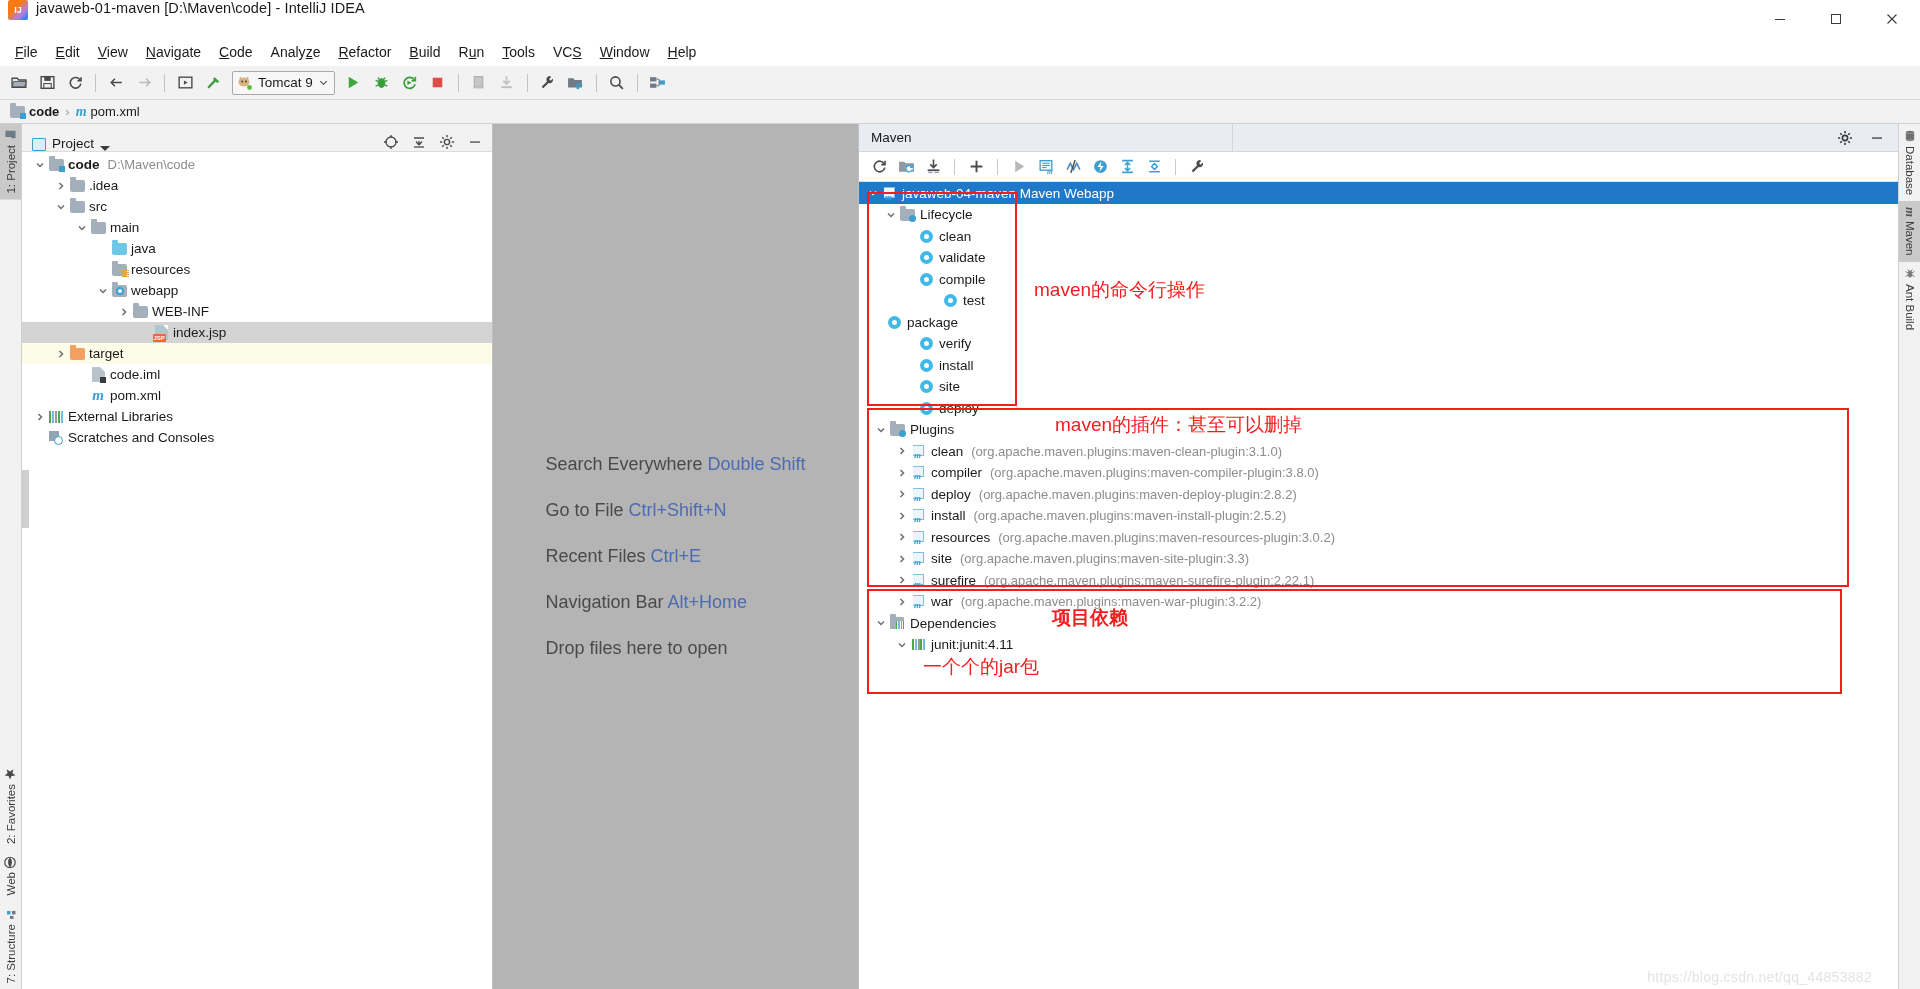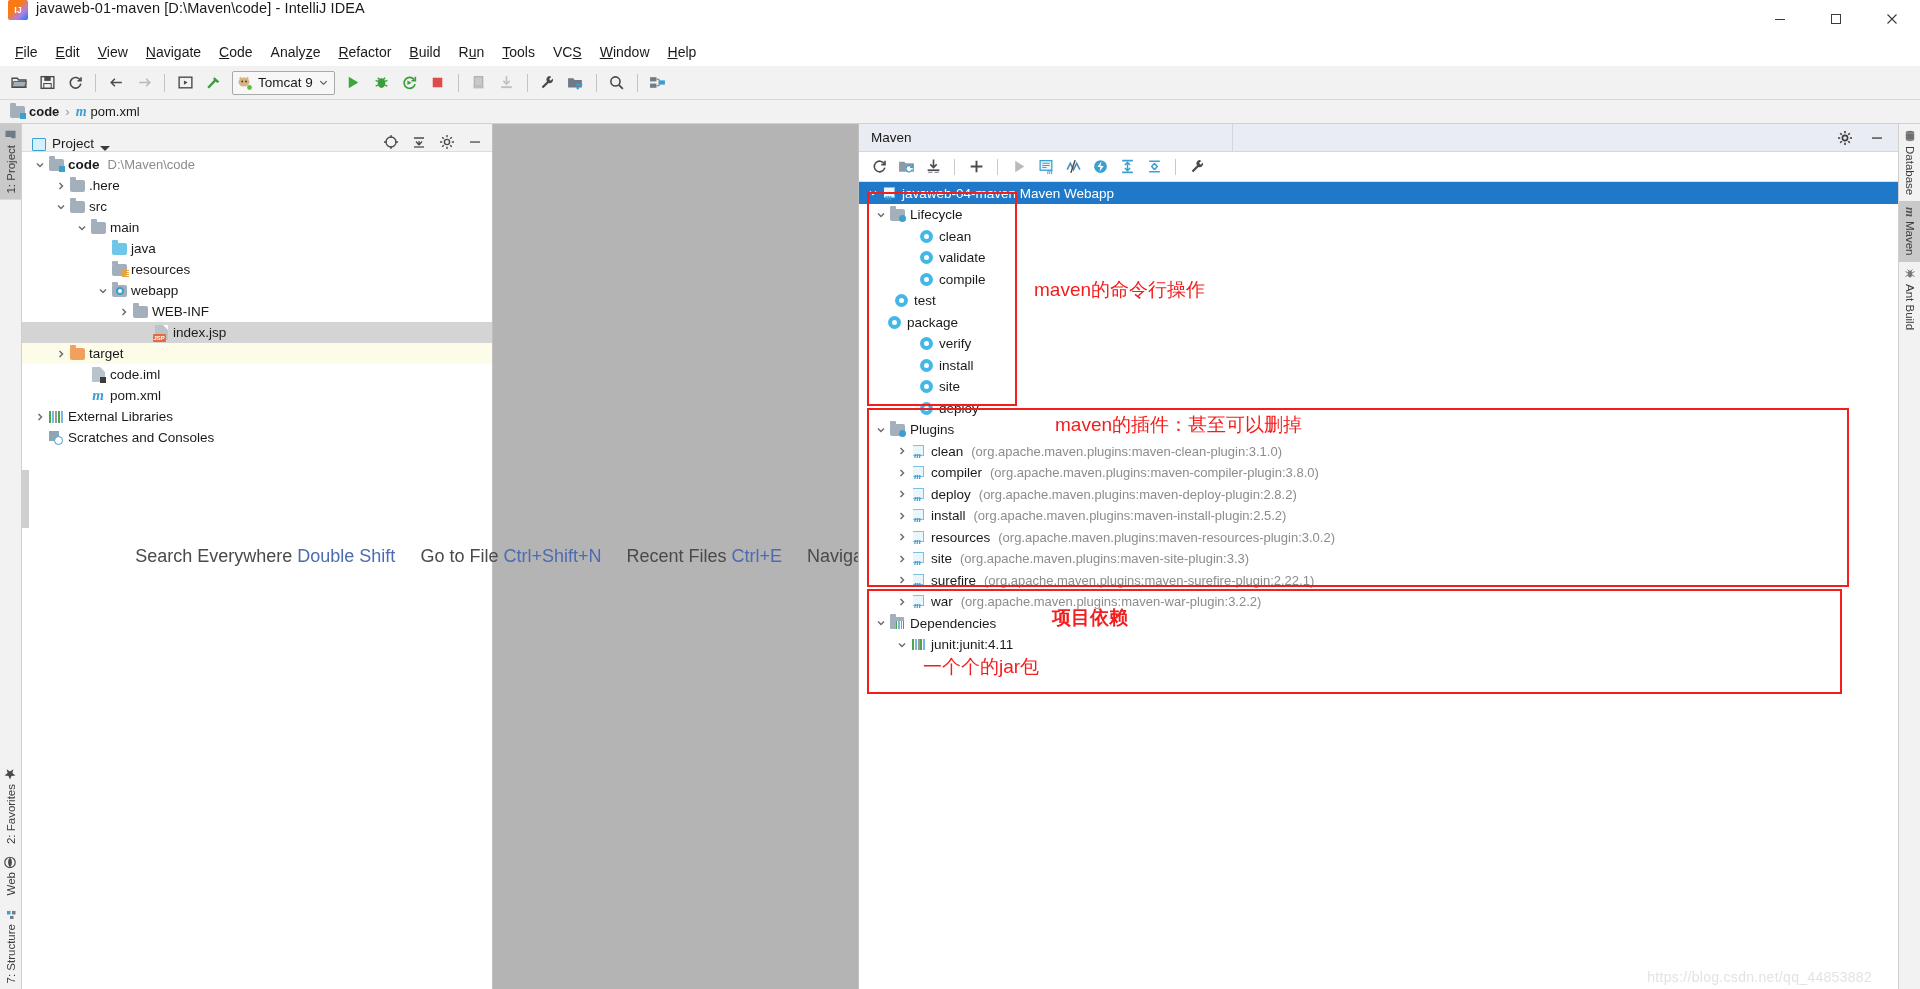--- a/index.html
+++ b/index.html
@@ -249,21 +249,21 @@
     position: absolute; right: 0; bottom: 0; width: 9px; height: 9px;
     background: #fff; border: 1.6px solid #3b9fd0; border-radius: 50%;
   }
 
   
   .editor {
     flex: 1; background: #b4b4b4; min-width: 0;
     display: flex; align-items: center; justify-content: center;
     position: relative;
   }
-  .hints { display: flex; flex-direction: row; gap: 25px; }
+  .hints { display: flex; flex-direction: column; gap: 25px; }
   .hint { font-size: 18px; color: #4a4a4a; white-space: nowrap; }
   .hint .key { color: #4d6bb0; }
 
   
   .maven-panel {
     width: 1040px; flex: 0 0 auto;
     background: #ffffff;
     display: flex; flex-direction: column;
     border-left: 1px solid #c0c0c0;
     position: relative;
@@ -643,21 +643,21 @@
 
         <div class="trow" style="padding-left:31px">
           <span class="tarrow">
               <svg width="10" height="10" viewBox="0 0 10 10">
                 <path d="M3.5 2 L6.5 5 L3.5 8" fill="none" stroke="#6e6e6e" stroke-width="1.5"></path>
               </svg>
             </span>
           <span class="ticon">
               <span class="fld"></span>
             </span>
-          <span class="tlabel">.here</span>
+          <span class="tlabel">.idea</span>
         </div>
 
         <div class="trow" style="padding-left:31px">
           <span class="tarrow">
               <svg width="10" height="10" viewBox="0 0 10 10">
                 <path d="M2 3.5 L5 6.5 L8 3.5" fill="none" stroke="#6e6e6e" stroke-width="1.5"></path>
               </svg>
             </span>
           <span class="ticon">
               <span class="fld"></span>
@@ -905,21 +905,21 @@
             </span>
           <span class="mvicon-slot">
               <span class="plugin-ico">
                 <span class="pb"></span>
                 <span class="pm">m</span>
               </span>
             </span>
           <span class="tlabel">javaweb-04-maven Maven Webapp</span>
         </div>
 
-        <div class="mvrow" style="padding-left:14px">
+        <div class="mvrow" style="padding-left:24px">
           <span class="tarrow">
               <svg width="10" height="10" viewBox="0 0 10 10">
                 <path d="M2 3.5 L5 6.5 L8 3.5" fill="none" stroke="#6e6e6e" stroke-width="1.5"></path>
               </svg>
             </span>
           <span class="mvicon-slot">
               <span class="fld">
                 <span class="badge gear"></span>
               </span>
             </span>
@@ -936,21 +936,21 @@
               <span class="gear-ico"></span>
             </span>
           <span class="tlabel">validate</span>
         </div>
         <div class="mvrow" style="padding-left:58px">
           <span class="mvicon-slot">
               <span class="gear-ico"></span>
             </span>
           <span class="tlabel">compile</span>
         </div>
-        <div class="mvrow" style="padding-left:33px">
+        <div class="mvrow" style="padding-left:82px">
           <span class="mvicon-slot">
               <span class="gear-ico"></span>
             </span>
           <span class="tlabel">test</span>
         </div>
         <div class="mvrow" style="padding-left:26px">
           <span class="mvicon-slot">
               <span class="gear-ico"></span>
             </span>
           <span class="tlabel">package</span>

